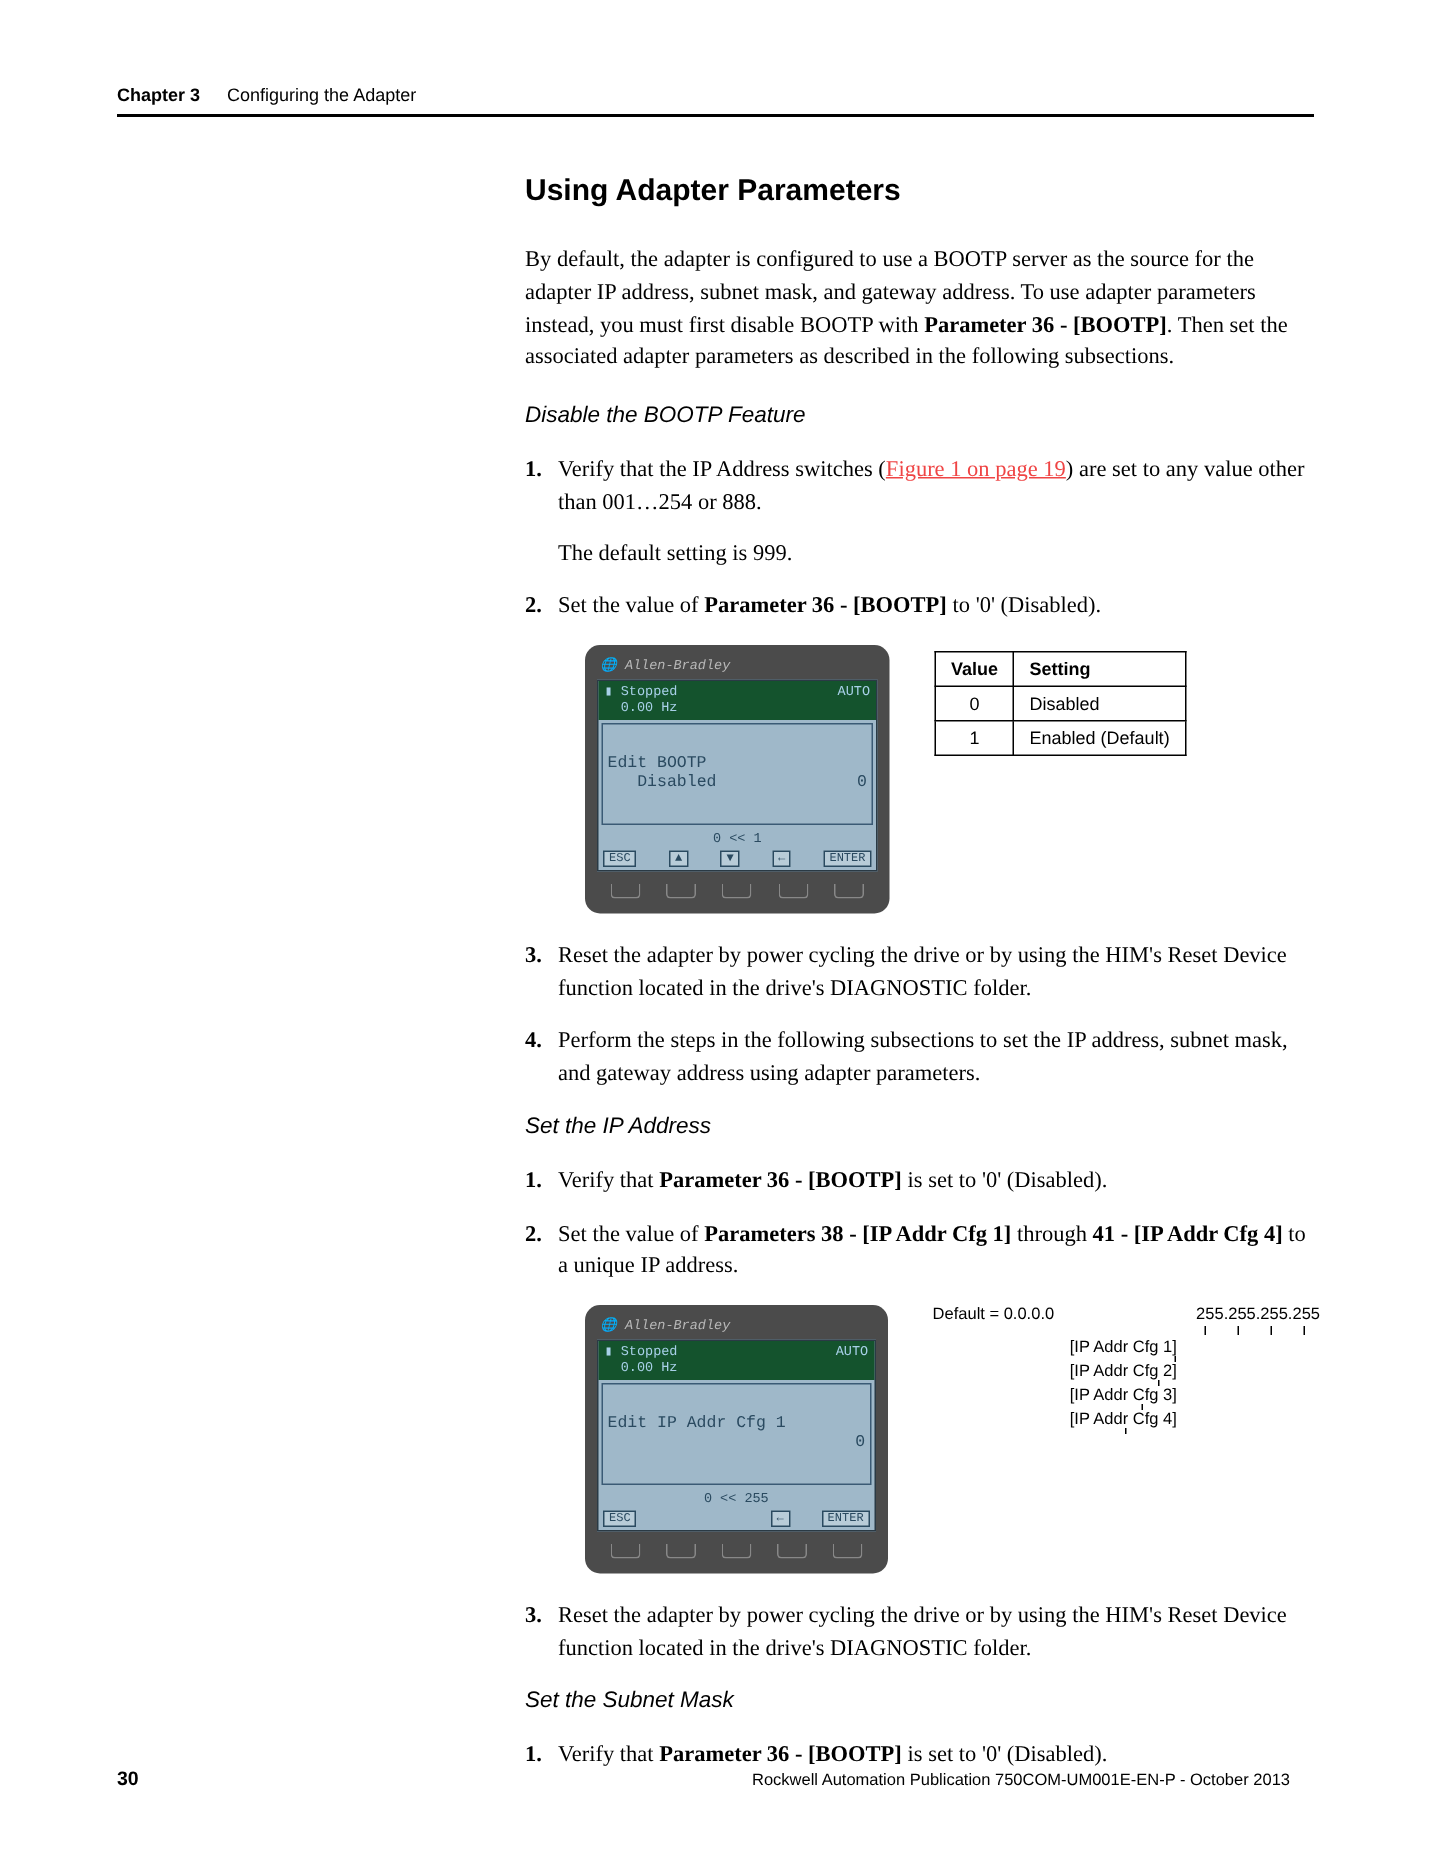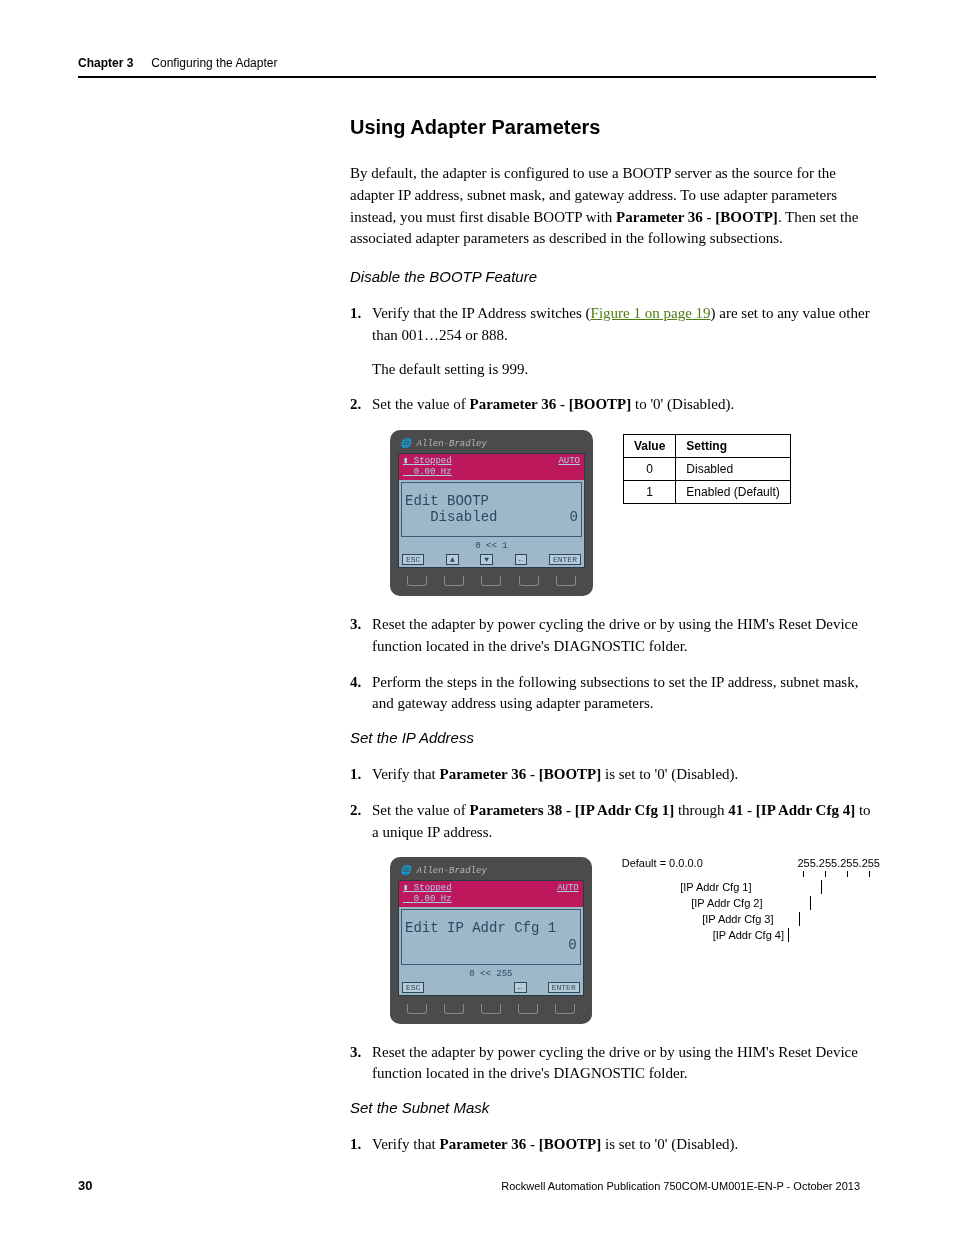--- a/index.html
+++ b/index.html
@@ -70,21 +70,21 @@
     ol.numbered > li {
       margin-bottom: 14px;
       position: relative;
     }
     ol.numbered > li .num {
       position: absolute;
       left: -22px;
       font-weight: bold;
     }
     a.link {
-      color: #4d7c0f;
+      color: #ef4444;
       text-decoration: underline;
     }
     .sub-para {
       margin-top: 12px;
     }
     .figure-row {
       display: flex;
       gap: 30px;
       align-items: flex-start;
       margin: 8px 0 18px 40px;
@@ -104,34 +104,33 @@
       color: #b8b8b8;
       font-size: 9px;
       padding: 2px 4px;
     }
     .him-screen {
       background: #9fb8c9;
       border: 1px solid #2a3a45;
       margin: 2px 2px 4px 2px;
     }
     .him-status {
-      background: #be185d;
+      background: #14532d;
       color: #a8d0e8;
       padding: 2px 4px;
       font-size: 9px;
       line-height: 1.2;
       display: flex;
       justify-content: space-between;
-      text-decoration: underline;
     }
     .him-edit {
       border: 1px solid #3a5a75;
       margin: 2px;
-      padding: 10px 3px;
-      font-size: 14px;
+      padding: 20px 3px;
+      font-size: 11px;
       line-height: 1.2;
       color: #2a4a60;
     }
     .him-edit .val {
       display: flex;
       justify-content: space-between;
     }
     .him-range {
       text-align: center;
       font-size: 9px;
@@ -208,22 +207,23 @@
       height: 6px;
       background: #000;
       margin: 0 auto 2px auto;
     }
     .ip-labels {
       position: relative;
     }
     .ip-label-row {
       display: flex;
       align-items: center;
-      justify-content: center;
+      justify-content: space-between;
       height: 16px;
+      flex-direction: column;
     }
     .ip-label-row .txt {
       white-space: nowrap;
       margin-right: 4px;
     }
     .ip-label-row .bracket {
       display: inline-block;
       height: 14px;
       border-right: 1px solid #000;
     }

